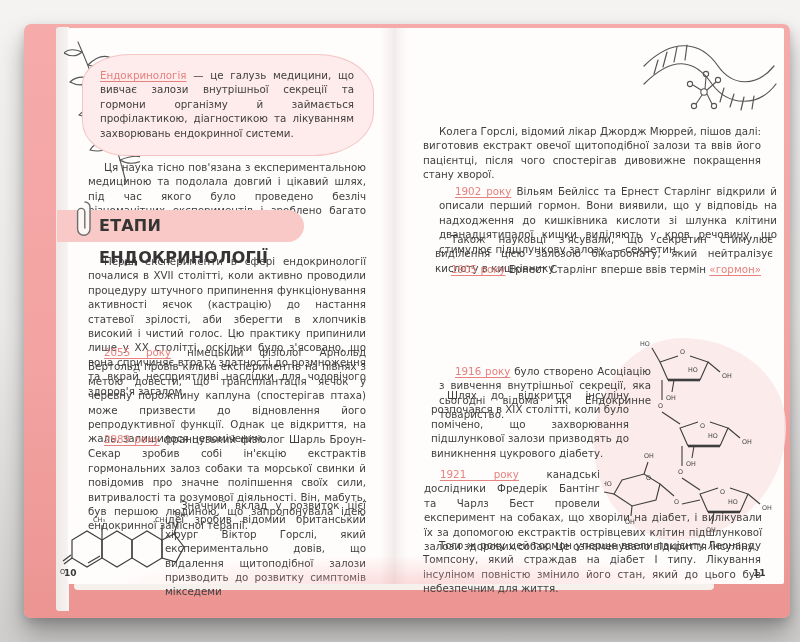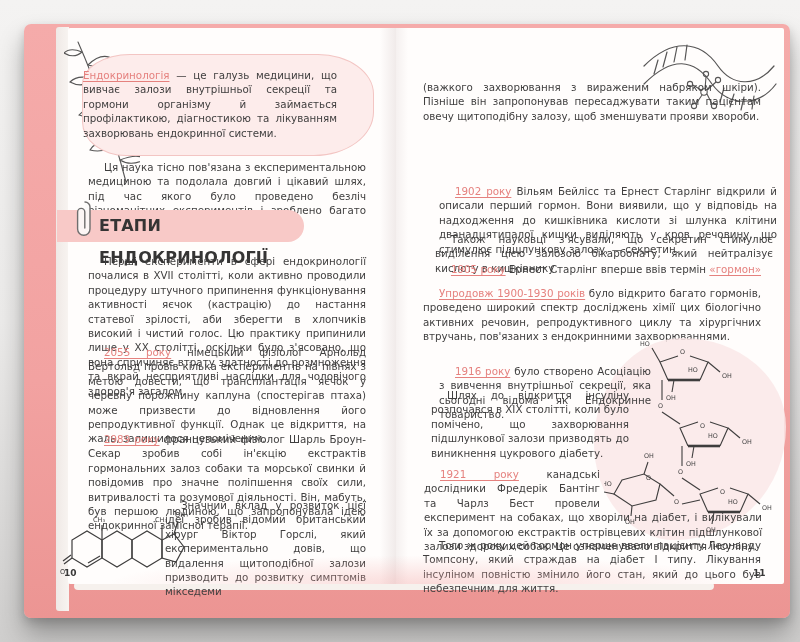--- a/index.html
+++ b/index.html
@@ -98,21 +98,21 @@
         <path d="M46,92 q16,-9 26,-4 q-13,10 -26,4"></path>
         <path d="M40,76 q-17,-4 -25,5 q15,6 25,-5"></path>
         <path d="M35,60 q14,-10 24,-6 q-11,11 -24,6"></path>
         <path d="M29,45 q-15,-5 -23,3 q13,7 23,-3"></path>
         <path d="M24,31 q11,-11 21,-8 q-9,12 -21,8"></path>
         <path d="M18,18 q-12,-5 -18,1 q10,6 18,-1"></path>
       </g>
     </svg>
 
     <div class="def-blob"></div>
-    <div class="txt" style="left:15px;top:40px;width:254px;">
+    <div class="txt" style="left:32px;top:40px;width:254px;">
       <span class="year">Ендокринологія</span><span> — це галузь медицини, що вивчає залози внутрішньої секреції та гормони організму й займається профілактикою, діагностикою та лікуванням захворювань ендокринної системи.</span>
     </div>
 
     <p class="txt indent" style="left:20px;top:132px;width:278px;margin:0;">Ця наука тісно пов'язана з експериментальною медициною та подолала довгий і цікавий шлях, під час якого було проведено безліч різноманітних експериментів і зроблено багато відкриттів.</p>
 
     <div class="section-banner">
       <span class="label">ЕТАПИ ЕНДОКРИНОЛОГІЇ</span>
     </div>
     <svg style="position:absolute;left:7px;top:171px;" width="20" height="42" viewBox="0 0 20 42">
       <path d="M10,3 a5,5 0 0 1 5,5 v22 a6.2,6.2 0 0 1 -12.4,0 V13 a3.6,3.6 0 0 1 7.2,0 v16" fill="#fcfbfa" fill-opacity="0.9" stroke="#6f6e6e" stroke-width="1.4" stroke-linecap="round"></path>
@@ -164,36 +164,33 @@
         <circle cx="64" cy="62" r="3.2"></circle>
         <circle cx="50" cy="54" r="2.6"></circle>
         <circle cx="54" cy="76" r="2.6"></circle>
         <circle cx="74" cy="76" r="2.6"></circle>
         <circle cx="78" cy="50" r="2.6"></circle>
         <circle cx="66" cy="44" r="2.6"></circle>
         <path d="M61,60 L53,55 M62,65 L56,74 M67,64 L72,74 M67,60 L76,52 M65,59 L66,47"></path>
       </g>
     </svg>
 
-    <p class="txt" style="left:27px;top:52px;width:338px;margin:0;">(важкого захворювання з вираженим набряком шкіри). Пізніше він запропонував пересаджувати таким пацієнтам овечу щитоподібну залозу, щоб зменшувати прояви хвороби.</p>
-
+
+    <p class="txt indent" style="left:27px;top:96px;width:338px;margin:0;">Колега Горслі, відомий лікар Джордж Мюррей, пішов далі: виготовив екстракт овечої щитоподібної залози та ввів його пацієнтці, після чого спостерігав дивовижне покращення стану хворої.</p>
 
     <p class="txt" style="left:27px;top:140px;width:338px;margin:16px;text-indent:16px;">
       <span class="year">1902 року</span><span> Вільям Бейлісс та Ернест Старлінг відкрили й описали перший гормон. Вони виявили, що у відповідь на надходження до кишківника кислоти зі шлунка клітини дванадцятипалої кишки виділяють у кров речовину, що стимулює підшлункову залозу, — секретин.</span>
     </p>
 
     <p class="txt indent" style="left:39px;top:204px;width:338px;margin:0;">Також науковці з'ясували, що секретин стимулює виділення цією залозою бікарбонату, який нейтралізує кислоту в кишківнику.</p>
 
     <p class="txt" style="left:27px;top:234px;width:338px;margin:0;text-indent:16px;text-align:right;">
       <span class="year">1905 року</span><span> Ернест Старлінг вперше ввів термін </span><span class="year">«гормон»</span>
     </p>
 
-    <p class="txt" style="left:27px;top:258px;width:338px;margin:0;text-indent:16px;">
-      <span class="year">Упродовж 1900-1930 років</span><span> було відкрито багато гормонів, проведено широкий спектр досліджень хімії цих біологічно активних речовин, репродуктивного циклу та хірургічних втручань, пов'язаних з ендокринними захворюваннями.</span>
-    </p>
 
     <div class="sugar-blob"></div>
     <svg style="position:absolute;left:208px;top:306px;" width="180" height="216" viewBox="0 0 180 216">
       <g fill="none" stroke="#3e3d3d" stroke-width="1.1">
 
         <g>
           <path d="M86,22 L104,28 L96,46 M64,46 L56,28 L74,22"></path>
           <path d="M96,46 L64,46" stroke-width="2.6"></path>
           <path d="M56,28 L48,14"></path>
           <path d="M104,28 L116,38"></path>

